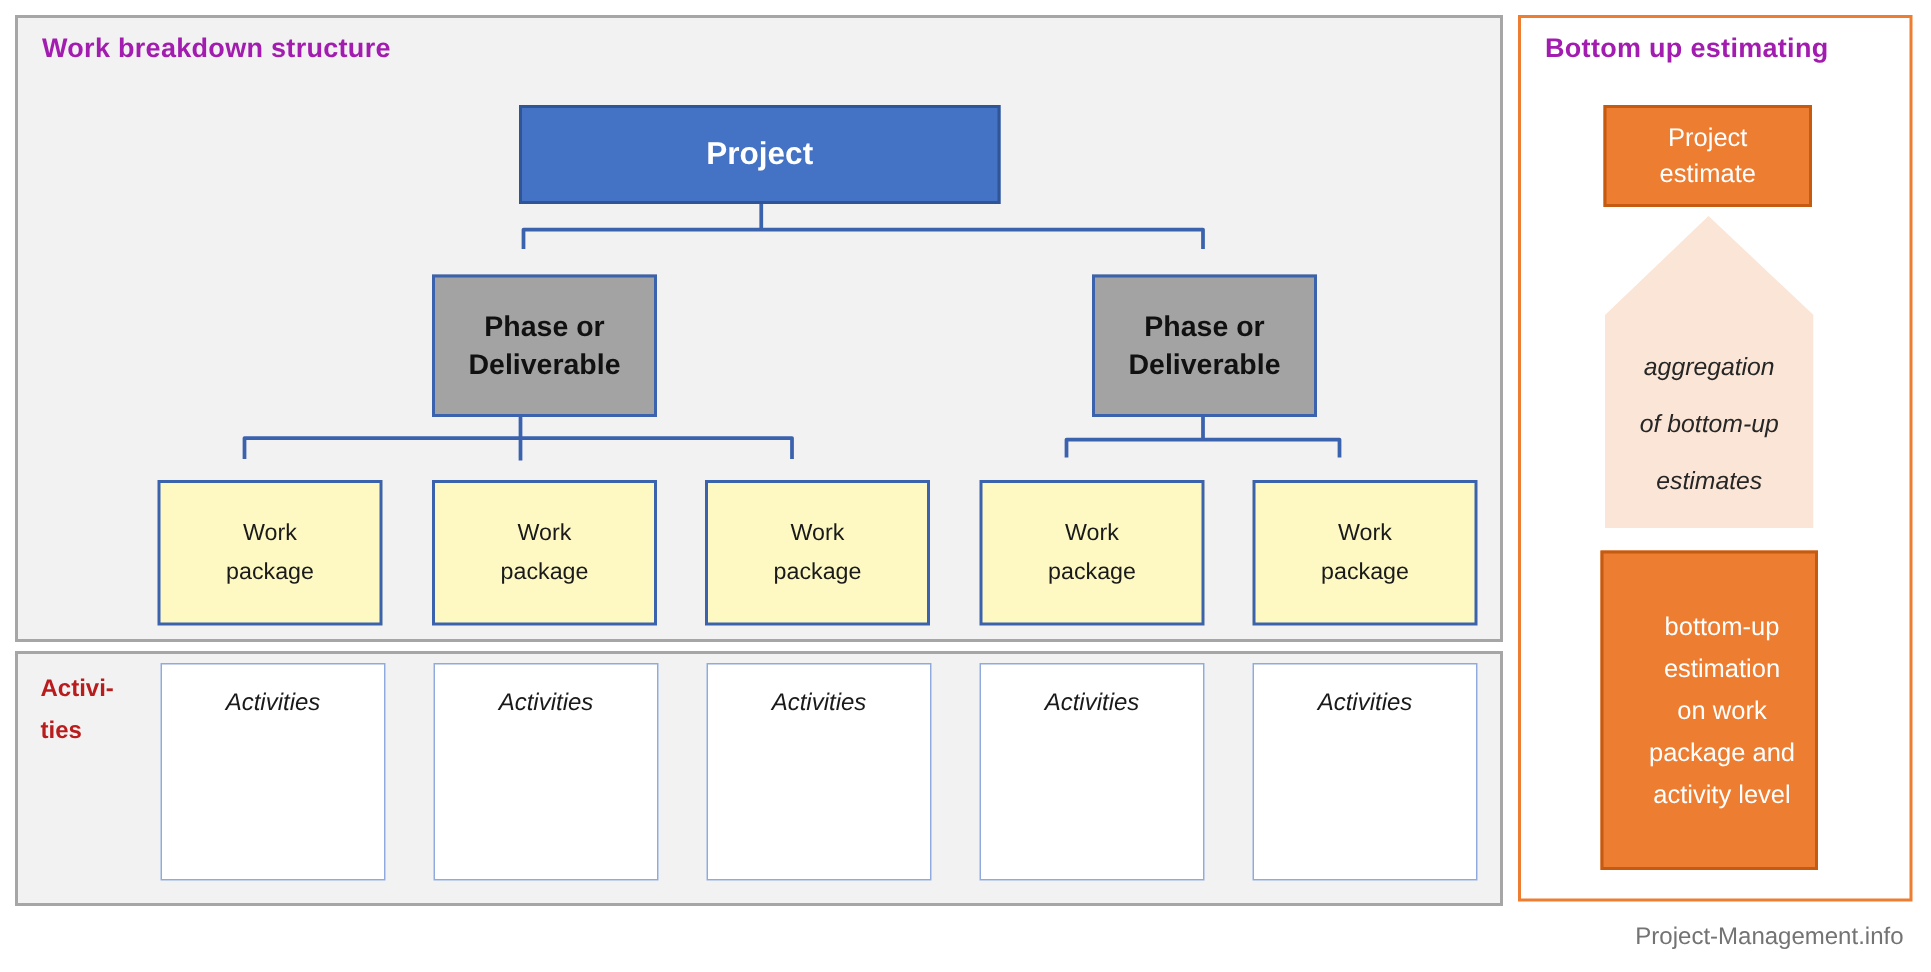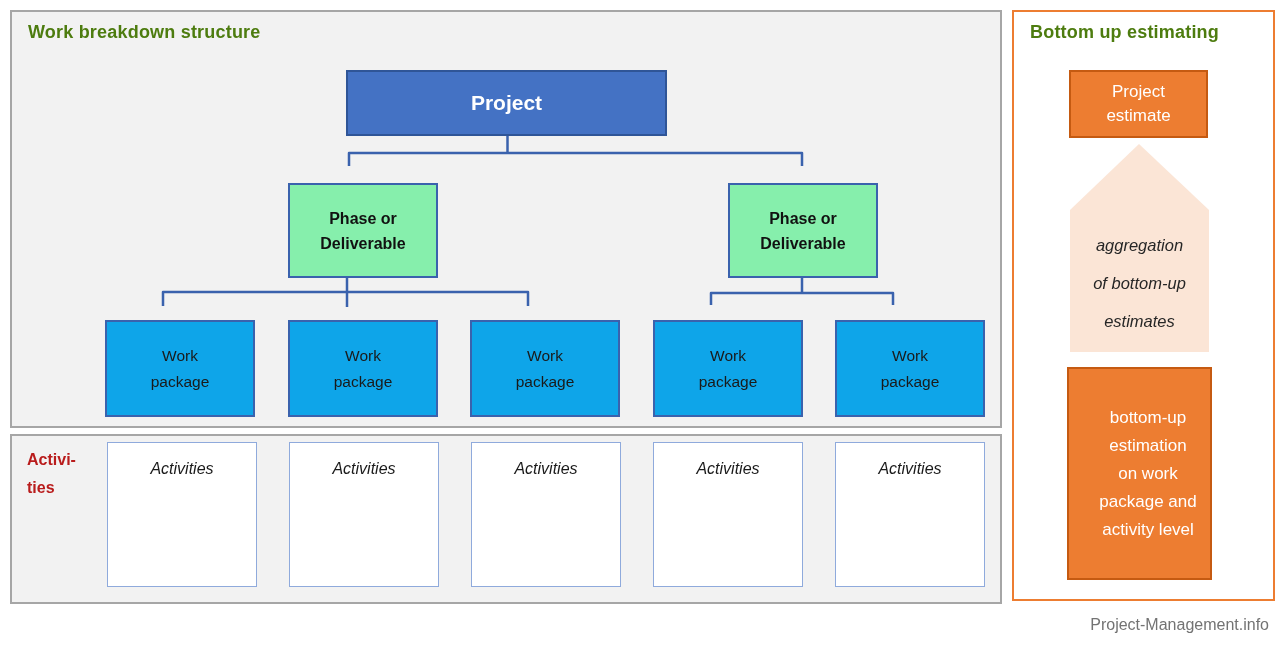--- a/index.html
+++ b/index.html
@@ -12,44 +12,44 @@
 
   .abs { position: absolute; }
   .pre { white-space: pre-line; }
 
   
   .gray-panel {
     background: #f2f2f2;
     border: 2px solid #a6a6a6;
   }
   .panel-title {
-    color: #4d7c0f;
+    color: #a21caf;
     font-weight: bold;
     font-size: 18px;
     letter-spacing: .2px;
   }
 
   
   .node {
     display: flex; align-items: center; justify-content: center;
     text-align: center;
   }
   #project-box {
     left: 346px; top: 70px; width: 321px; height: 66px;
     background: #4472c4; border: 2.5px solid #2f5597;
     color: #ffffff; font-size: 21px; font-weight: bold;
   }
   .phase-box {
     top: 183px; width: 150px; height: 95px;
-    background: #86efac; border: 2px solid #3a62ad;
-    color: #111111; font-size: 16px; font-weight: bold; line-height: 25px; align-items: center;
+    background: #a3a3a3; border: 2px solid #3a62ad;
+    color: #111111; font-size: 19px; font-weight: bold; line-height: 25px; align-items: center;
   }
   .wp-box {
     top: 320px; width: 150px; height: 97px;
-    background: #0ea5e9; border: 2px solid #3a62ad;
+    background: #fef9c3; border: 2px solid #3a62ad;
     color: #1a1a1a; font-size: 15.5px; line-height: 26px;
   }
 
   
   #activities-label {
     left: 27px; top: 446px;
     color: #b91c1c; font-weight: bold; font-size: 16px; line-height: 28px;
   }
   .act-box {
     top: 442px; width: 150px; height: 145px;

